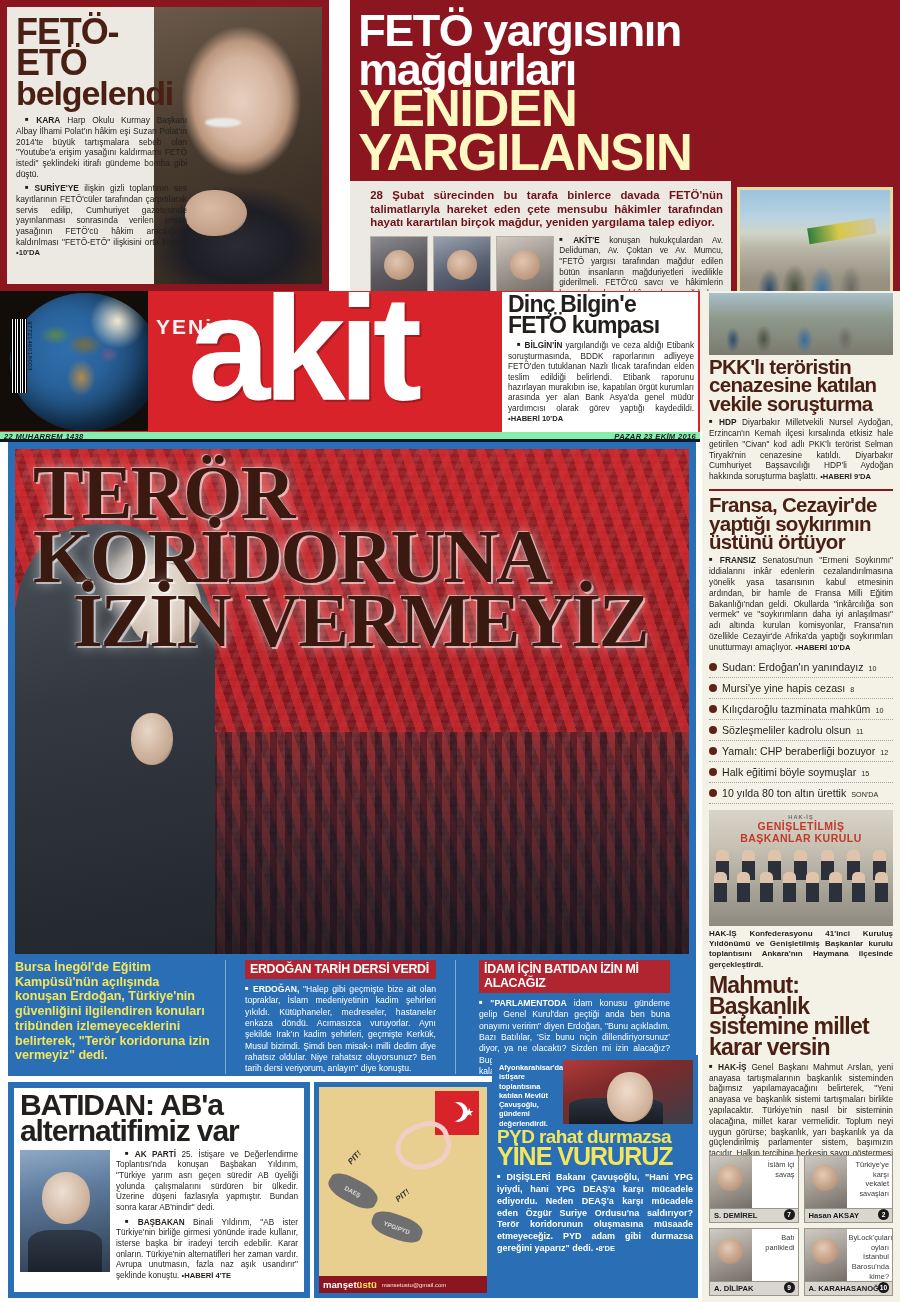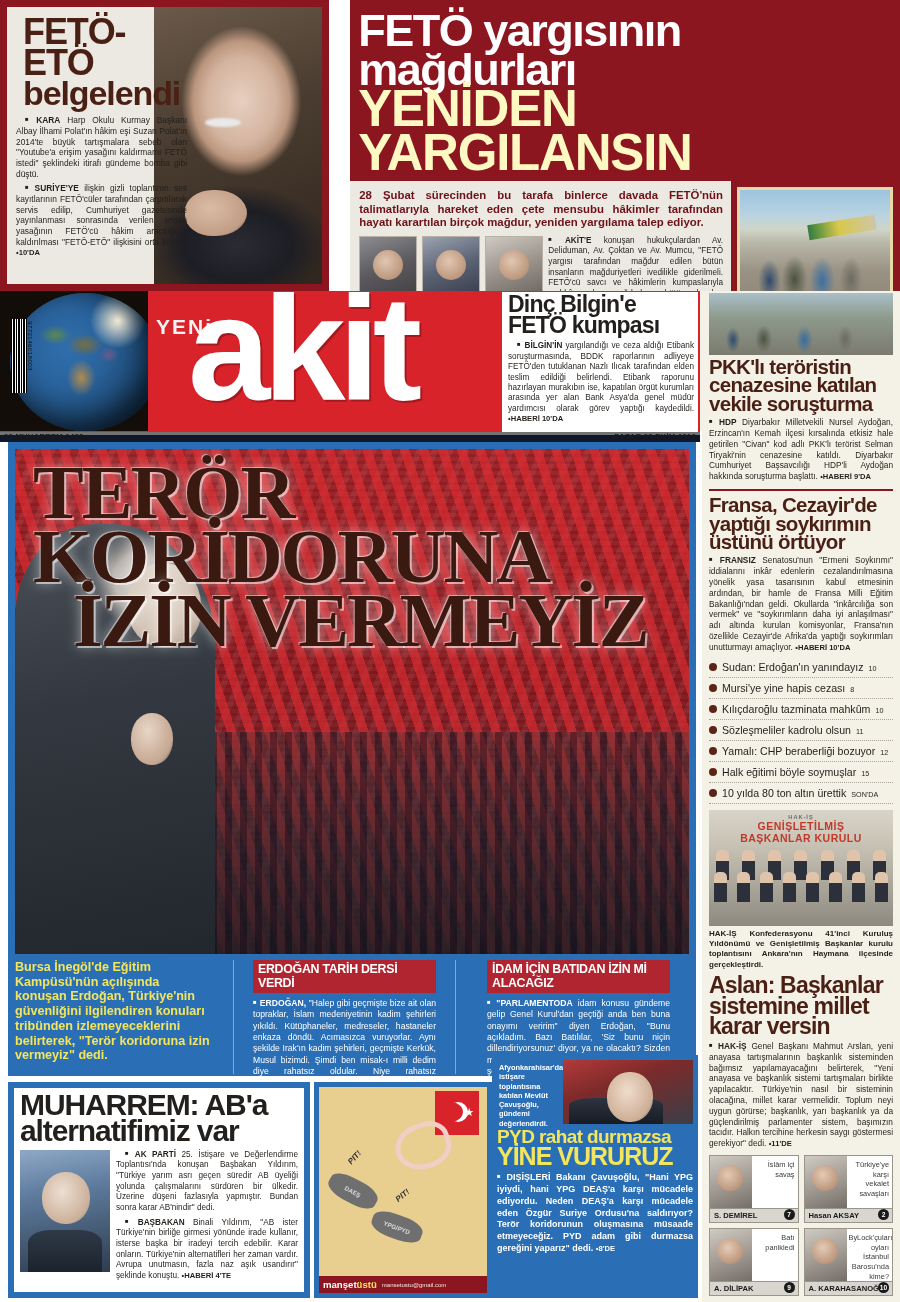--- a/index.html
+++ b/index.html
@@ -32,21 +32,21 @@
     background:#e9e9e9; border-radius:50%; filter:blur(1px);
   }
   .tl-photo::before{
     content:""; position:absolute; left:18%; top:66%; width:62px; height:46px;
     background:radial-gradient(ellipse at 40% 40%, #dcbba6 0%, #c09d84 70%, transparent 100%);
     border-radius:45% 50% 50% 45%;
   }
   .hl-tl {
     font-family:"Liberation Sans", sans-serif;
     font-weight:bold; color:#4a1f14; line-height:0.87;
-    font-size:34px; letter-spacing:-1.1px; text-transform:none;margin-left:7px;
+    font-size:34px; letter-spacing:-1.1px; text-transform:none;
   }
   .hl-tl .l1{ font-size:36px; display:block; }
   .hl-tl .l2{ font-size:34px; display:block; }
   .hl-tl .l3{ font-size:34px; display:block; }
   .body-sm {
     font-size:8.4px; line-height:1.27; color:#231f1c; text-align:justify;
     margin-top:7px;
   }
   .body-sm p { margin-bottom:4px; text-indent:9px; }
   .sq::before{ content:"\25A0"; font-size:6px; color:#231f1c; margin-right:3px; vertical-align:2px; }
@@ -59,21 +59,21 @@
   .tr-head { padding:5px 6px 2px 8px; }
   .tr-h1 {
     color:#fff; font-weight:bold; line-height:0.86; letter-spacing:-1.5px;
     font-size:45px; display:block;
   }
   .tr-h2 {
     color:#fef9c3; font-weight:bold; line-height:0.86; letter-spacing:-1.2px;
     font-size:51px; display:block; margin-top:-2px;
   }
   .tr-lower { display:flex; flex:1; margin-top:4px; }
-  .tr-white { flex:1; background:#ece9e2; padding:8px 8px 4px 9px; position:relative; }
+  .tr-white { flex:1; background:#ece9e2; padding:8px 8px 4px 20px; position:relative; }
   .tr-lead {
     font-size:11.4px; font-weight:bold; color:#6e1018; line-height:1.19; text-align:justify;
   }
   .tr-row { display:flex; gap:5px; margin-top:6px; }
   .tr-faces { display:flex; gap:5px; }
   .face { width:58px; height:72px; border:1px solid #b8b2a6; }
   .face.f1 { background:linear-gradient(160deg,#8c8c92 0%,#5c5a5e 45%,#3b3a3d 100%); }
   .face.f2 { background:linear-gradient(160deg,#9aa3b2 0%,#5b6273 45%,#2e3341 100%); }
   .face.f3 { background:linear-gradient(160deg,#cfc9c2 0%,#9a938c 45%,#5d5853 100%); }
   .face::after{ content:""; display:block; margin:13px auto 0; width:30px; height:30px;
@@ -128,21 +128,21 @@
   .mh-yeni { position:absolute; left:8px; top:24px; color:#f2f2f2; font-weight:bold;
     font-size:21px; letter-spacing:2px; }
   .mh-akit { position:absolute; left:40px; top:-16px; color:#ffffff; font-weight:bold;
     font-size:148px; letter-spacing:-7px; line-height:1; text-shadow:2px 2px 0 rgba(0,0,0,.25); }
   .mh-price { position:absolute; right:88px; top:6px; text-align:right; color:#fff;
     font-size:8.6px; font-weight:bold; line-height:1.4; }
   .mh-www { position:absolute; right:6px; bottom:14px; color:#fff; font-size:7.4px; font-weight:bold; }
   .mh-right { width:200px; height:140px; background:#f4f1e6; }
 
   .mh-dateline { position:absolute; left:0; top:431px; width:700px; height:11px;
-    border-top:1px solid #d8232a; border-bottom:7px solid #0f172a; background:#737373; }
+    border-top:1px solid #d8232a; border-bottom:3px solid #0f172a; background:#86efac;font-style:italic; }
   .mh-dateline .dl { position:absolute; top:0px; font-size:7.6px; font-weight:bold; color:#1a1a1a; letter-spacing:.3px; }
   .dl.left { left:4px; }
   .dl.right { right:4px; }
 
   
   .dinc { position:absolute; left:502px; top:292px; width:196px; height:140px; background:#fff; padding:2px 4px 0 6px; }
   .dinc h2 { font-size:23px; font-weight:bold; color:#231f1c; line-height:0.9; letter-spacing:-0.8px; }
   .dinc .body-sm { font-size:8.2px; margin-top:6px; }
 
   
@@ -241,21 +241,21 @@
   }
   .main-hl { position:absolute; left:18px; top:12px; right:10px; z-index:5;font-family:Liberation Serif, serif; }
   .main-hl .ln {
     display:block; font-weight:bold; color:#3a1a10; line-height:0.84; letter-spacing:-2px;
     text-shadow: 2px 2px 0 rgba(255,255,255,.55), -1px -1px 0 rgba(255,255,255,.45),
                  0 0 14px rgba(255,255,255,.55);
   }
   .main-hl .ln1 { font-size:76px; }
   .main-hl .ln2 { font-size:76px; margin-left:40px; }
 
-  .main-cols { display:flex; gap:12px; margin-top:6px; height:114px; }
+  .main-cols { display:flex; gap:4px; margin-top:6px; height:114px; }
   .mc1 { width:206px; padding-right:8px; }
   .mc1 p { font-size:12.6px; font-weight:bold; color:#f3e55c; line-height:1.17; }
   .mc2, .mc3 { flex:1; padding:0 19px; }
   .mc2 { border-left:1px solid #7fa9d4; border-right:1px solid #7fa9d4; }
   .mc-kicker { background:#b02530; color:#fff; font-weight:bold; font-size:12.4px;
     padding:2px 5px 3px; letter-spacing:-0.3px; display:block; }
   .mc-body { font-size:8.6px; line-height:1.32; color:#fff; text-align:justify; margin-top:5px; }
   .mc-body .sq::before{ color:#fff; }
 
   
@@ -496,21 +496,21 @@
           <span class="p"></span>
           <span class="p"></span>
           <span class="p"></span>
           <span class="p"></span>
         </div>
     </div>
     <div class="hakis-cap">HAK-İŞ Konfederasyonu 41'inci Kuruluş Yıldönümü ve Genişletilmiş Başkanlar kurulu toplantısını Ankara'nın Haymana ilçesinde gerçekleştirdi.</div>
 
     <div>
       <div class="aslan-h">
-        <span>Aslan: Başkanlar</span><br>
+        <span>Mahmut: Başkanlık</span><br>
         <span>sistemine millet</span><br>
         <span>karar versin</span>
       </div>
       <div class="sb-body">
         <span class="sq bold">HAK-İŞ</span>
         <span>Genel Başkanı Mahmut Arslan, yeni anayasa tartışmalarının başkanlık sisteminden bağımsız yapılamayacağını belirterek, "Yeni anayasa ve başkanlık sistemi tartışmaları birlikte yapılacaktır. Türkiye'nin nasıl bir sisteminin olacağına, millet karar vermelidir. Toplum neyi uygun görürse; başkanlık, yarı başkanlık ya da güçlendirilmiş parlamenter sistem, başımızın tacıdır. Halkın tercihine herkesin saygı göstermesi gerekiyor" dedi.</span>
         <span class="ref">11'DE</span>
       </div>
     </div>
   </div>
@@ -570,21 +570,21 @@
           <span>idam konusu gündeme gelip Genel Kurul'dan geçtiği anda ben buna onayımı veririm" diyen Erdoğan, "Bunu açıkladım. Bazı Batılılar, 'Siz bunu niçin dillendiriyorsunuz' diyor, ya ne olacaktı? Sizden mi izin alacağız? Bugüne kadar on binlerce şehidimin kanı yerde mi kalacak? Bugün dünyanın büyük bir kesiminde hâlâ idam var. Biz, o kadar şehidimizin kanını yerde bırakamayız" dedi.</span>
           <span class="ref">11'DE</span>
         </div>
       </div>
     </div>
   </div>
 
   <div class="yild">
     <div class="yild-in">
       <h2>
-        <span>MUHARREM: AB'a</span><br>
+        <span>BATIDAN: AB'a</span><br>
         <span>alternatifimiz var</span>
       </h2>
       <div class="yild-row">
         <div class="yild-img"></div>
         <div class="yild-body">
           <p style="text-indent:9px; margin-bottom:4px;">
             <span class="sq bold">AK PARTİ</span>
             <span>25. İstişare ve Değerlendirme Toplantısı'nda konuşan Başbakan Yıldırım, "Türkiye yarım asrı geçen süredir AB üyeliği yolunda çalışmalarını sürdüren bir ülkedir. Üzerine düşeni fazlasıyla yapmıştır. Bundan sonra karar AB'nindir" dedi.</span>
           </p>
           <p style="text-indent:9px;">

